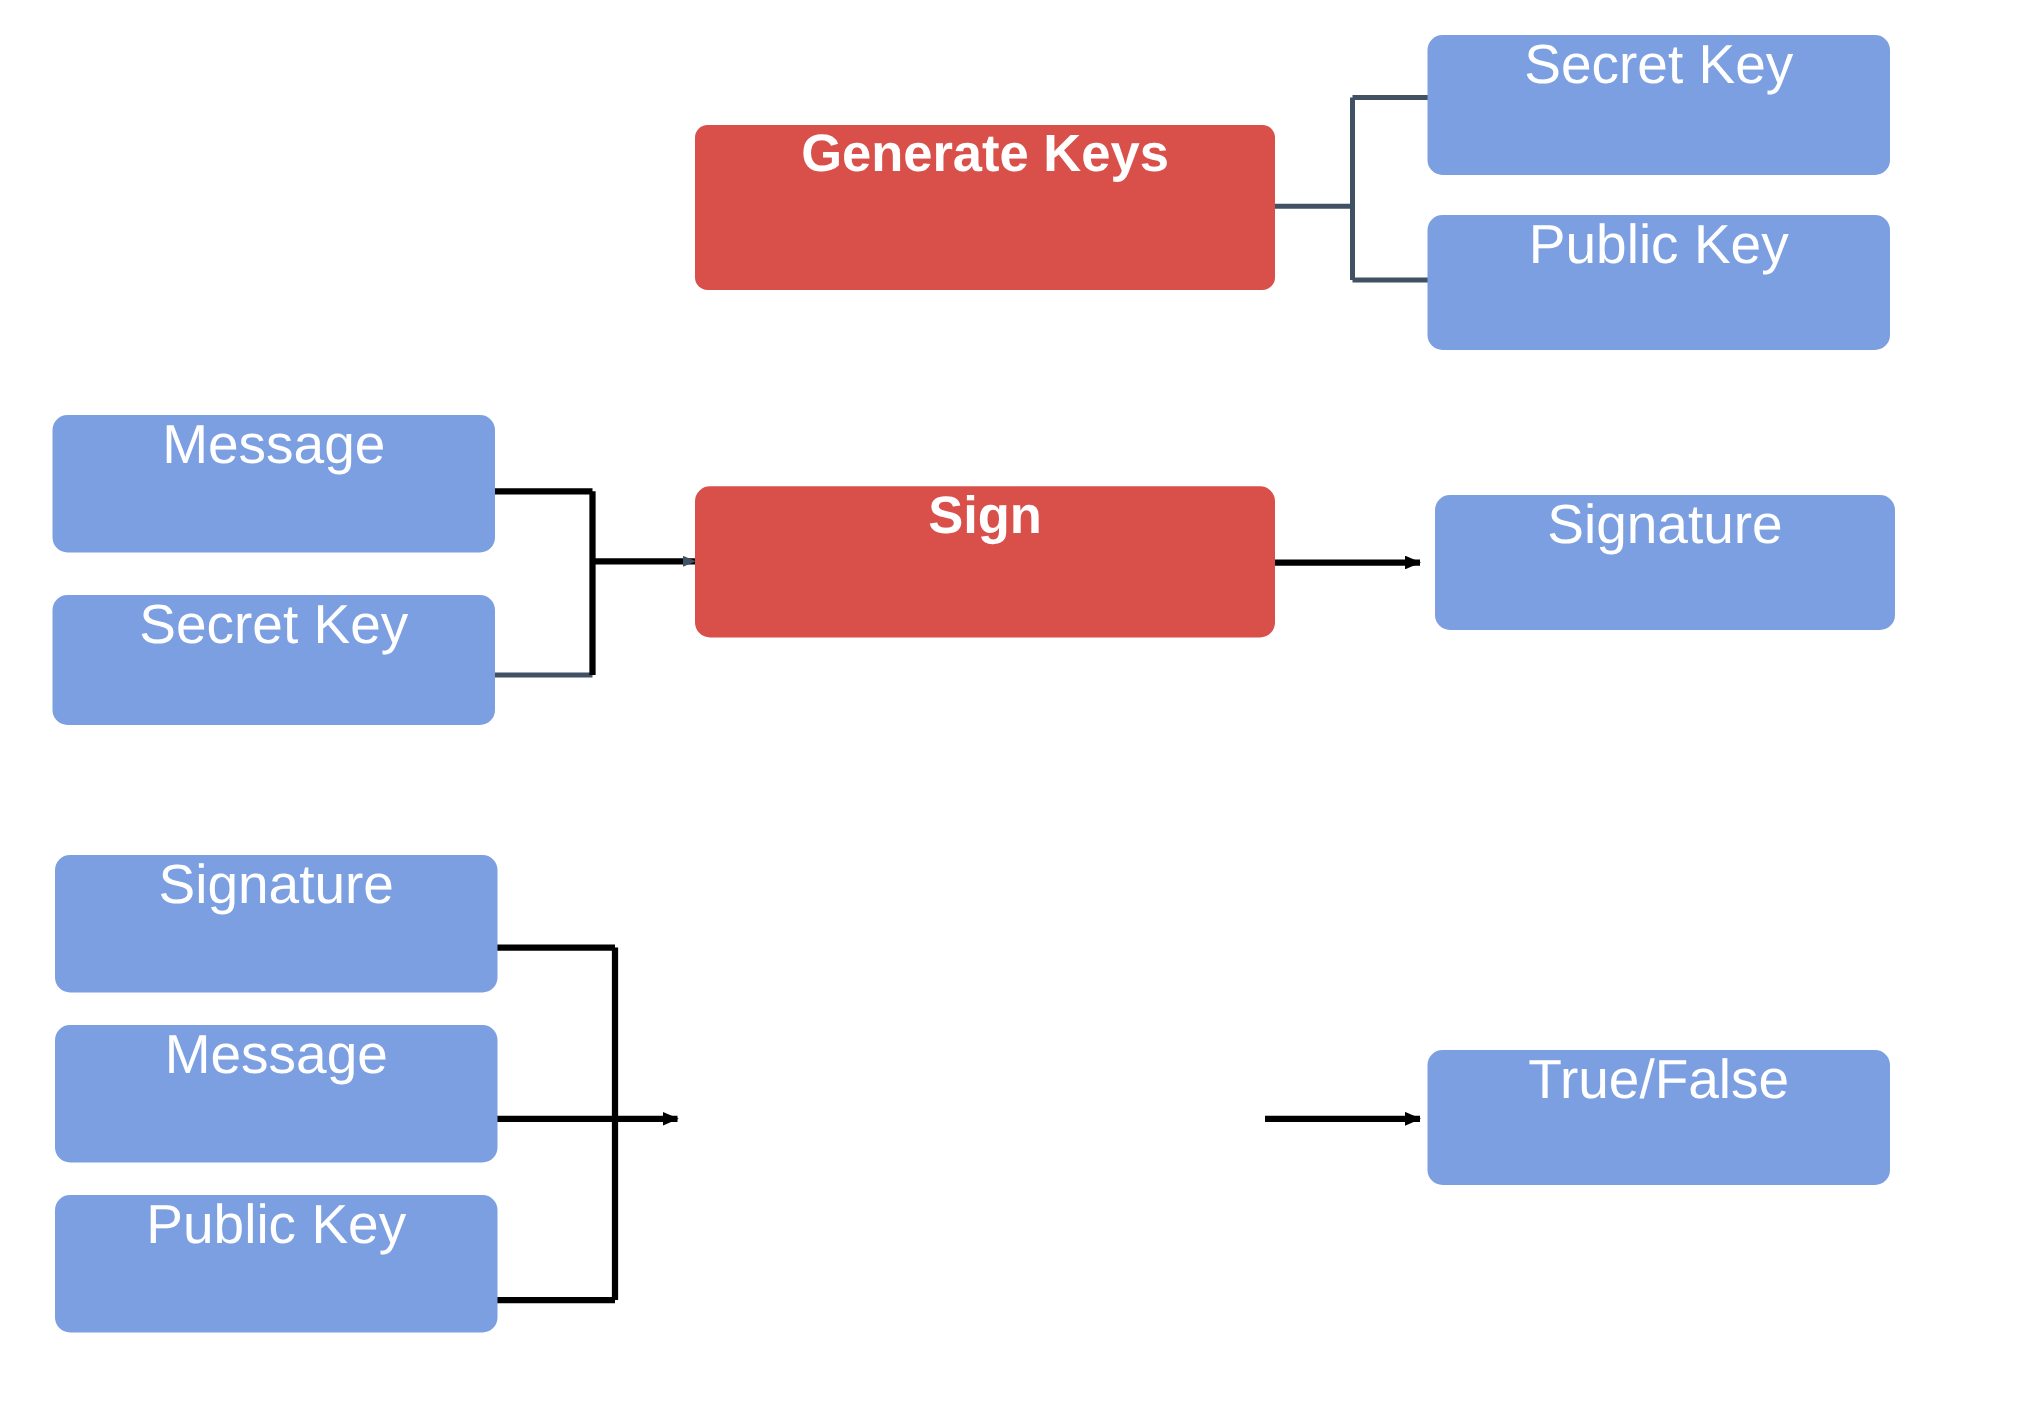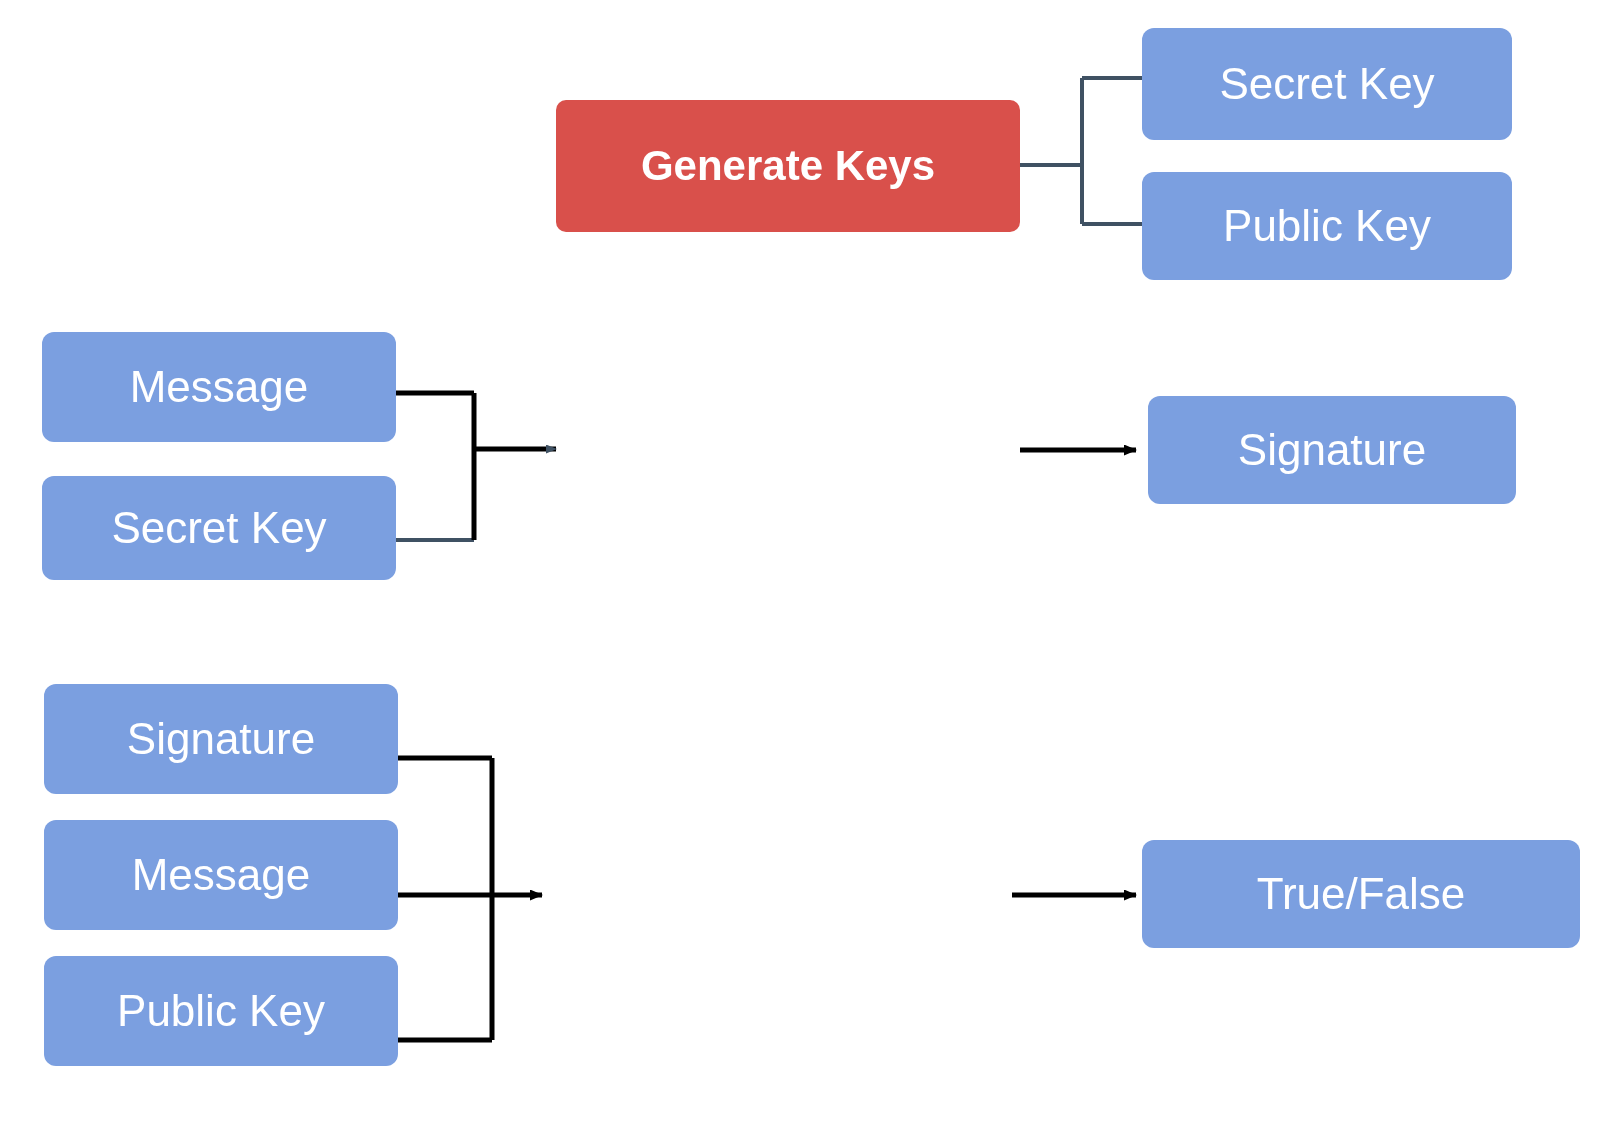--- a/index.html
+++ b/index.html
@@ -22,21 +22,20 @@
   #diagram-svg {
     position: absolute;
     left: 0;
     top: 0;
     width: 1618px;
     height: 1132px;
   }
   .node-box {
     position: absolute;
     display: flex;
-    align-items: center;
     justify-content: center;
     border-radius: 12px;
     box-sizing: border-box;
     color: #ffffff;
     text-align: center;
     line-height: 1.1;
     user-select: none;
   }
   .node-io {
     background: #7b9fe0;
@@ -111,35 +110,38 @@
   </div>
 
   <div class="node-box node-io" style="left:42px; top:332px; width:354px; height:110px;">
     <span class="node-label">Message</span>
   </div>
 
   <div class="node-box node-io" style="left:42px; top:476px; width:354px; height:104px;">
     <span class="node-label">Secret Key</span>
   </div>
 
+  <div class="node-box node-op" style="left:556px; top:389px; width:464px; height:121px;">
+    <span class="node-label">Sign</span>
+  </div>
 
   <div class="node-box node-io" style="left:1148px; top:396px; width:368px; height:108px;">
     <span class="node-label">Signature</span>
   </div>
 
   <div class="node-box node-io" style="left:44px; top:684px; width:354px; height:110px;">
     <span class="node-label">Signature</span>
   </div>
 
   <div class="node-box node-io" style="left:44px; top:820px; width:354px; height:110px;">
     <span class="node-label">Message</span>
   </div>
 
   <div class="node-box node-io" style="left:44px; top:956px; width:354px; height:110px;">
     <span class="node-label">Public Key</span>
   </div>
 
 
-  <div class="node-box node-io" style="left:1142px; top:840px; width:438px; height:108px;">
+  <div class="node-box node-io" style="left:1142px; top:840px; width:370px; height:108px;">
     <span class="node-label">True/False</span>
   </div>
 
 </div>
 
 </body></html>

